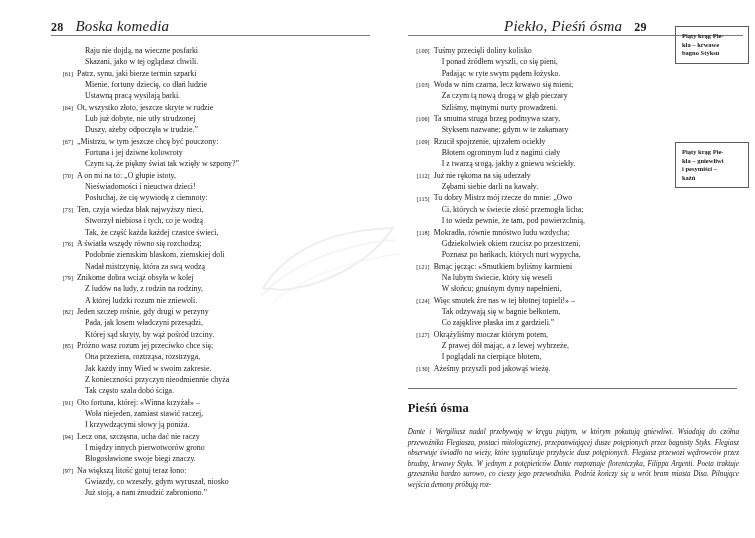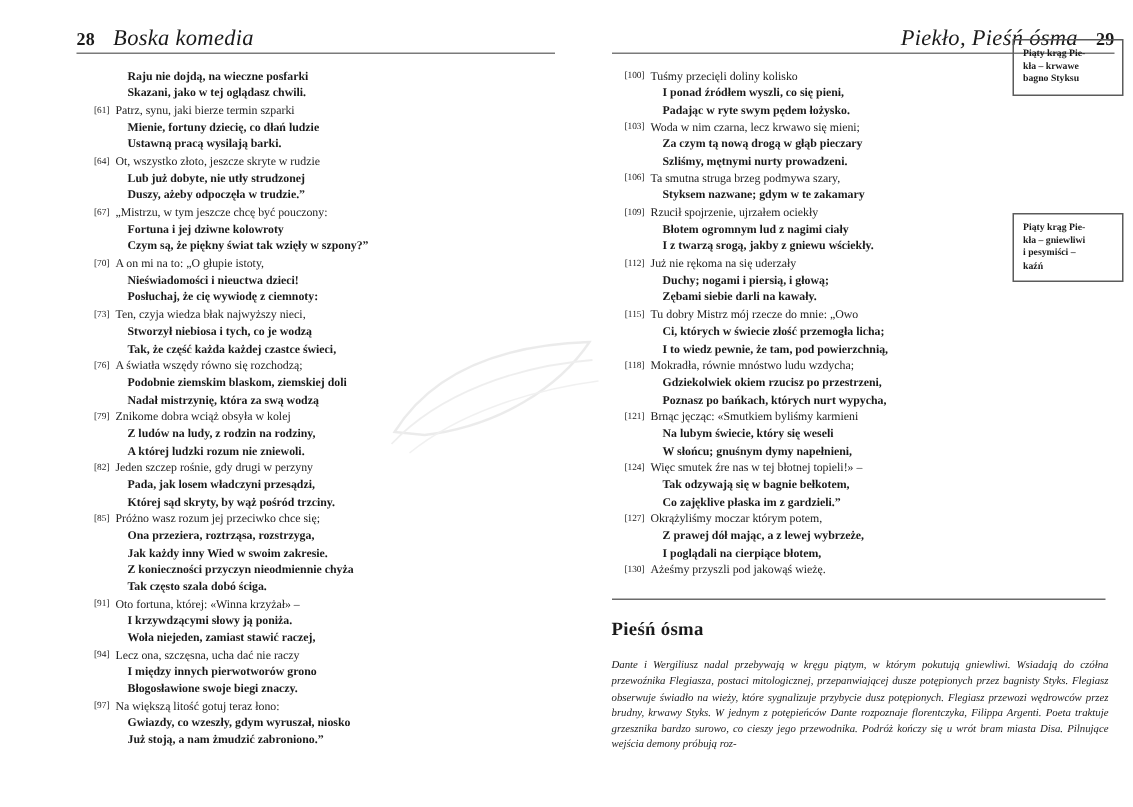--- a/index.html
+++ b/index.html
@@ -49,42 +49,42 @@
   }
   .runhead .folio {
     font-weight: bold;
     font-size: 12px;
   }
   .runhead .title {
     font-style: italic;
     font-size: 15px;
   }
   .runhead-left .title { margin-left: 12px; }
-  .runhead-right { justify-content: flex-end; font-family: Liberation Serif, serif; }
+  .runhead-right { justify-content: center; font-family: Liberation Serif, serif; }
   .runhead-right .title { margin-right: 12px; }
 
   .rule {
     border: 0;
     border-top: 1px solid #7a7a7a;
     margin: 0 0 9px 0;
   }
   .col-left .rule { margin-right: 2px; }
 
   
   .verse {
     font-size: 7.9px;
     line-height: 11.35px;
     position: relative;
   }
   .line {
     position: relative;
     padding-left: 26px;
     white-space: pre;
   }
-  .line.indent { padding-left: 34px; font-weight: bold; }
+  .line.indent { padding-left: 34px; }
   .num {
     position: absolute;
     left: 0;
     top: 0.4px;
     width: 22px;
     text-align: right;
     font-size: 6.2px;
     color: #1a1a1a;
   }
 
@@ -172,22 +172,22 @@
         <div class="line indent"><span class="num"></span><span>A której ludzki rozum nie zniewoli.</span></div>
         <div class="line"><span class="num">[82]</span><span>Jeden szczep rośnie, gdy drugi w perzyny</span></div>
         <div class="line indent"><span class="num"></span><span>Pada, jak losem władczyni przesądzi,</span></div>
         <div class="line indent"><span class="num"></span><span>Której sąd skryty, by wąż pośród trzciny.</span></div>
         <div class="line"><span class="num">[85]</span><span>Próżno wasz rozum jej przeciwko chce się;</span></div>
         <div class="line indent"><span class="num"></span><span>Ona przeziera, roztrząsa, rozstrzyga,</span></div>
         <div class="line indent"><span class="num"></span><span>Jak każdy inny Wied w swoim zakresie.</span></div>
         <div class="line indent"><span class="num"></span><span>Z konieczności przyczyn nieodmiennie chyża</span></div>
         <div class="line indent"><span class="num"></span><span>Tak często szala dobó ściga.</span></div>
         <div class="line"><span class="num">[91]</span><span>Oto fortuna, której: «Winna krzyżał» –</span></div>
+        <div class="line indent"><span class="num"></span><span>Woła niejeden, zamiast stawić raczej,</span></div>
         <div class="line indent"><span class="num"></span><span>I krzywdzącymi słowy ją poniża.</span></div>
-        <div class="line indent"><span class="num"></span><span>Woła niejeden, zamiast stawić raczej,</span></div>
         <div class="line"><span class="num">[94]</span><span>Lecz ona, szczęsna, ucha dać nie raczy</span></div>
         <div class="line indent"><span class="num"></span><span>I między innych pierwotworów grono</span></div>
         <div class="line indent"><span class="num"></span><span>Błogosławione swoje biegi znaczy.</span></div>
         <div class="line"><span class="num">[97]</span><span>Na większą litość gotuj teraz łono:</span></div>
         <div class="line indent"><span class="num"></span><span>Gwiazdy, co wzeszły, gdym wyruszał, niosko</span></div>
         <div class="line indent"><span class="num"></span><span>Już stoją, a nam żmudzić zabroniono.”</span></div>
       </div>
   </div>
 
   <div class="col col-right">
@@ -202,21 +202,20 @@
         <div class="line indent"><span class="num"></span><span>Padając w ryte swym pędem łożysko.</span></div>
         <div class="line"><span class="num">[103]</span><span>Woda w nim czarna, lecz krwawo się mieni;</span></div>
         <div class="line indent"><span class="num"></span><span>Za czym tą nową drogą w głąb pieczary</span></div>
         <div class="line indent"><span class="num"></span><span>Szliśmy, mętnymi nurty prowadzeni.</span></div>
         <div class="line"><span class="num">[106]</span><span>Ta smutna struga brzeg podmywa szary,</span></div>
         <div class="line indent"><span class="num"></span><span>Styksem nazwane; gdym w te zakamary</span></div>
         <div class="line"><span class="num">[109]</span><span>Rzucił spojrzenie, ujrzałem ociekły</span></div>
         <div class="line indent"><span class="num"></span><span>Błotem ogromnym lud z nagimi ciały</span></div>
         <div class="line indent"><span class="num"></span><span>I z twarzą srogą, jakby z gniewu wściekły.</span></div>
         <div class="line"><span class="num">[112]</span><span>Już nie rękoma na się uderzały</span></div>
-        <div class="line indent"><span class="num"></span><span>Duchy; nogami i piersią, i głową;</span></div>
         <div class="line indent"><span class="num"></span><span>Zębami siebie darli na kawały.</span></div>
         <div class="line"><span class="num">[115]</span><span>Tu dobry Mistrz mój rzecze do mnie: „Owo</span></div>
         <div class="line indent"><span class="num"></span><span>Ci, których w świecie złość przemogła licha;</span></div>
         <div class="line indent"><span class="num"></span><span>I to wiedz pewnie, że tam, pod powierzchnią,</span></div>
         <div class="line"><span class="num">[118]</span><span>Mokradła, równie mnóstwo ludu wzdycha;</span></div>
         <div class="line indent"><span class="num"></span><span>Gdziekolwiek okiem rzucisz po przestrzeni,</span></div>
         <div class="line indent"><span class="num"></span><span>Poznasz po bańkach, których nurt wypycha,</span></div>
         <div class="line"><span class="num">[121]</span><span>Brnąc jęcząc: «Smutkiem byliśmy karmieni</span></div>
         <div class="line indent"><span class="num"></span><span>Na lubym świecie, który się weseli</span></div>
         <div class="line indent"><span class="num"></span><span>W słońcu; gnuśnym dymy napełnieni,</span></div>

